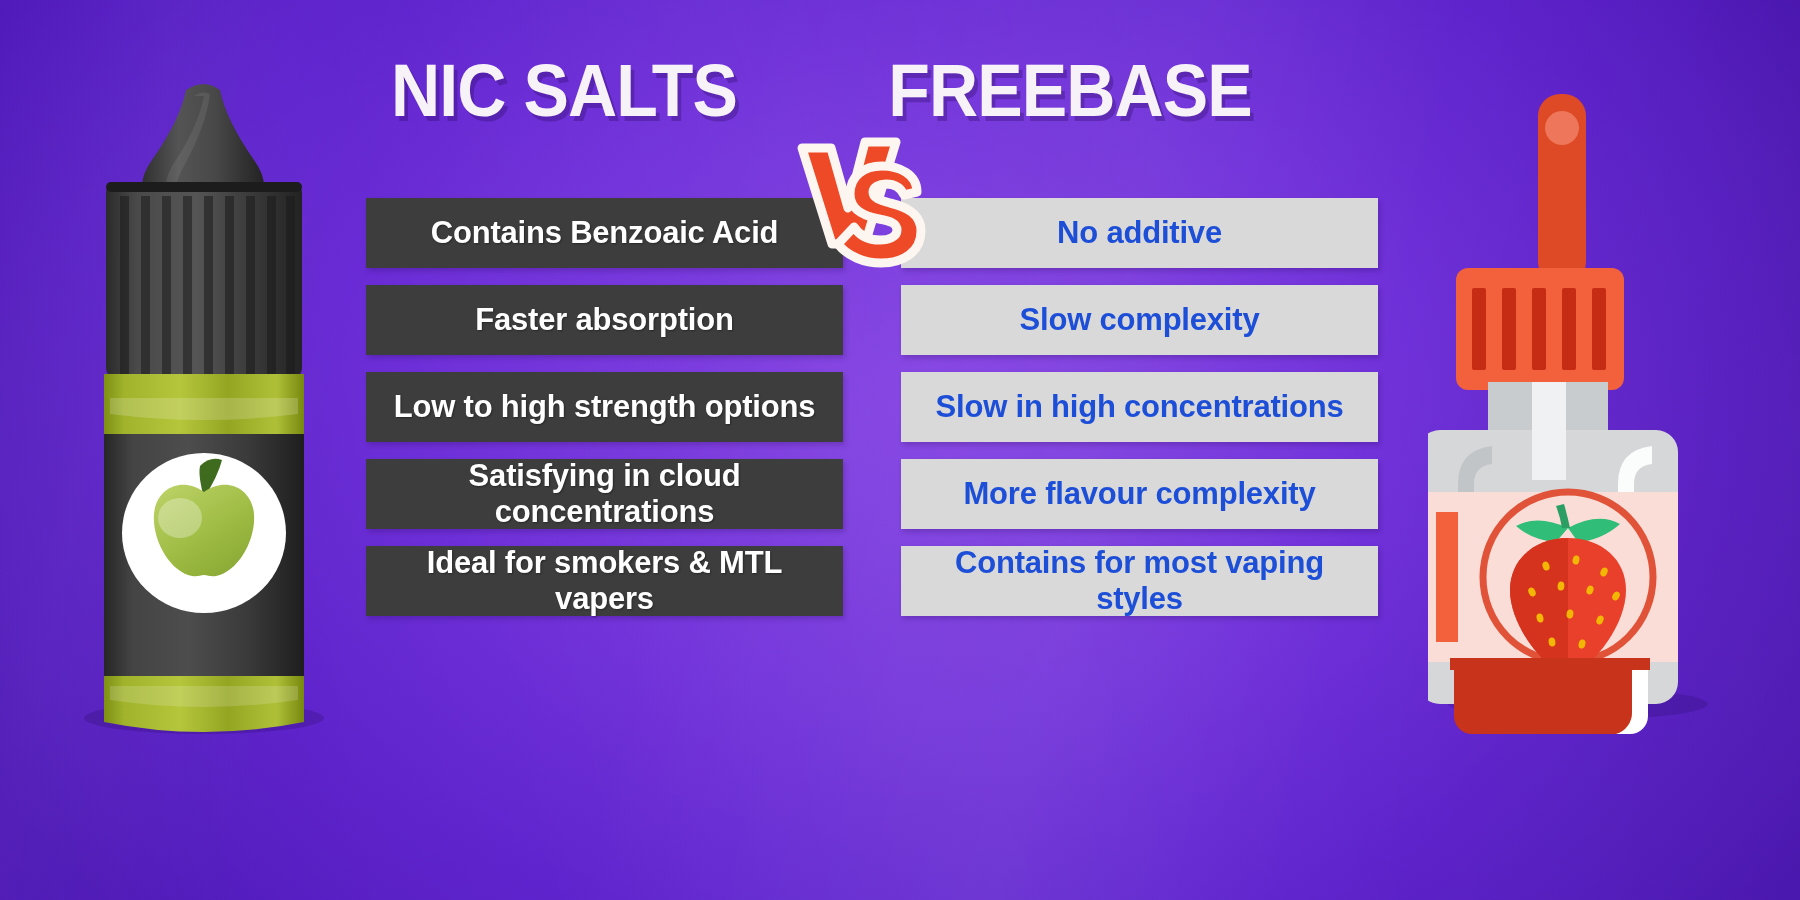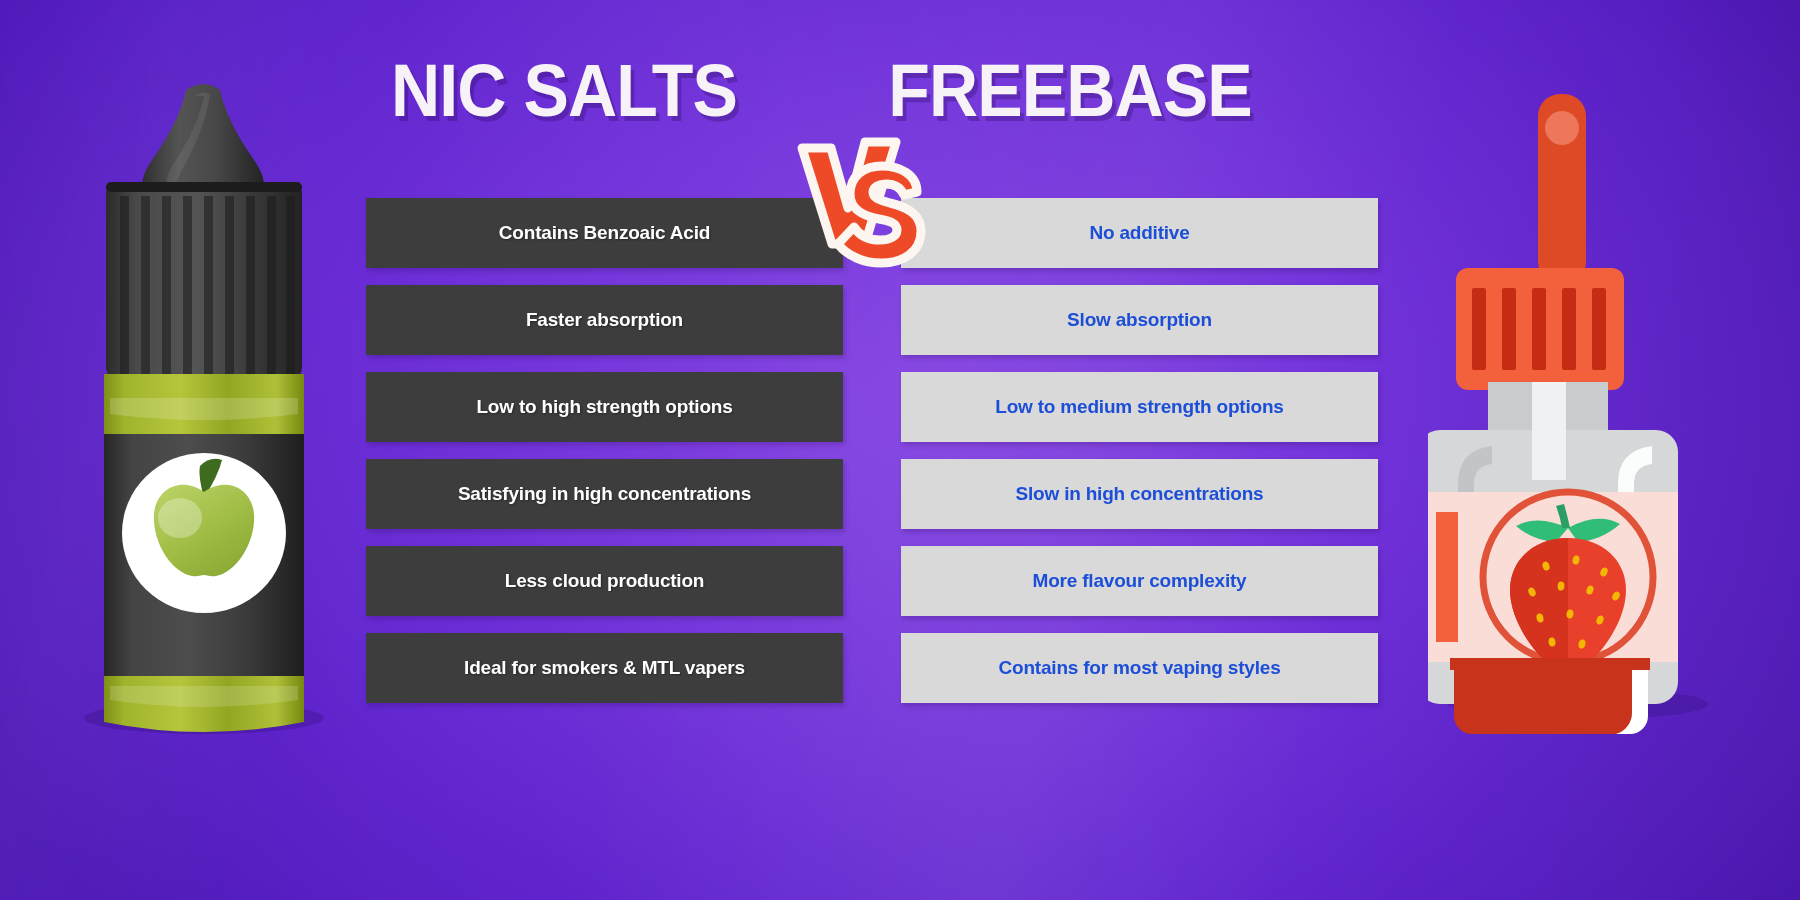--- a/index.html
+++ b/index.html
@@ -69,21 +69,21 @@
   
   .col { position:absolute; top:198px; width:477px; }
   #col-left  { left:366px; }
   #col-right { left:901px; }
 
   .row {
     height:70px;
     margin-bottom:17px;
     display:flex; align-items:center; justify-content:center;
     font-weight:bold;
-    font-size:19px;
+    font-size:31px;
     letter-spacing:-0.2px;
     text-align:center;
     padding:0 12px;
     box-shadow:2px 3px 5px rgba(35,5,75,0.22);
   }
   #col-left .row  { background:#3D3D3D; color:#FFFFFF; text-shadow:1px 1px 2px rgba(0,0,0,0.35); }
   #col-right .row { background:#D9D9D9; color:#1d4ed8; }
 
   
   #vs {
@@ -112,29 +112,27 @@
   <div class="bg-sweep2"></div>
 
   <div class="heading" id="h-left">NIC SALTS</div>
 
   <div class="heading" id="h-right">FREEBASE</div>
 
   <div class="col" id="col-left">
     <div class="row">Contains Benzoaic Acid</div>
     <div class="row">Faster absorption</div>
     <div class="row">Low to high strength options</div>
-    <div class="row">Satisfying in high concentrations</div>
-    <div class="row">Less cloud production</div>
+    <div class="row">Satisfying in cloud concentrations</div>
     <div class="row">Ideal for smokers &amp; MTL vapers</div>
   </div>
 
   <div class="col" id="col-right">
     <div class="row">No additive</div>
-    <div class="row">Slow absorption</div>
-    <div class="row">Low to medium strength options</div>
+    <div class="row">Slow complexity</div>
     <div class="row">Slow in high concentrations</div>
     <div class="row">More flavour complexity</div>
     <div class="row">Contains for most vaping styles</div>
   </div>
 
   <div id="vs">
     <svg viewBox="0 0 150 130" xmlns="http://www.w3.org/2000/svg">
 
       <path d="M16 8 L45 8 L62 68 L79 2 L110 2 L79 104 L46 104 Z" fill="#EE4A28" stroke="#FDF6F0" stroke-width="9" stroke-linejoin="round"></path>
 

